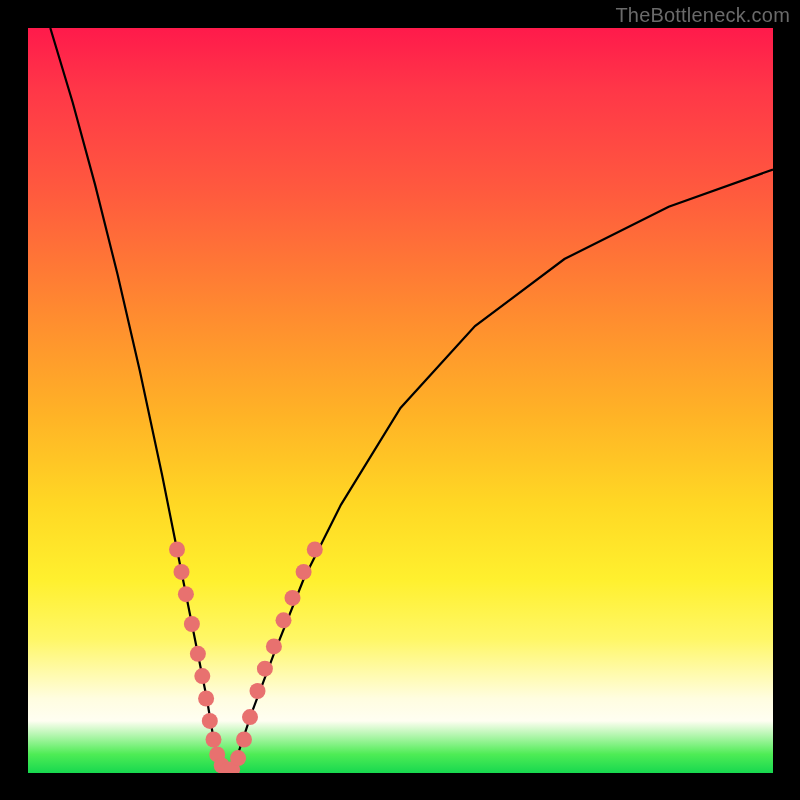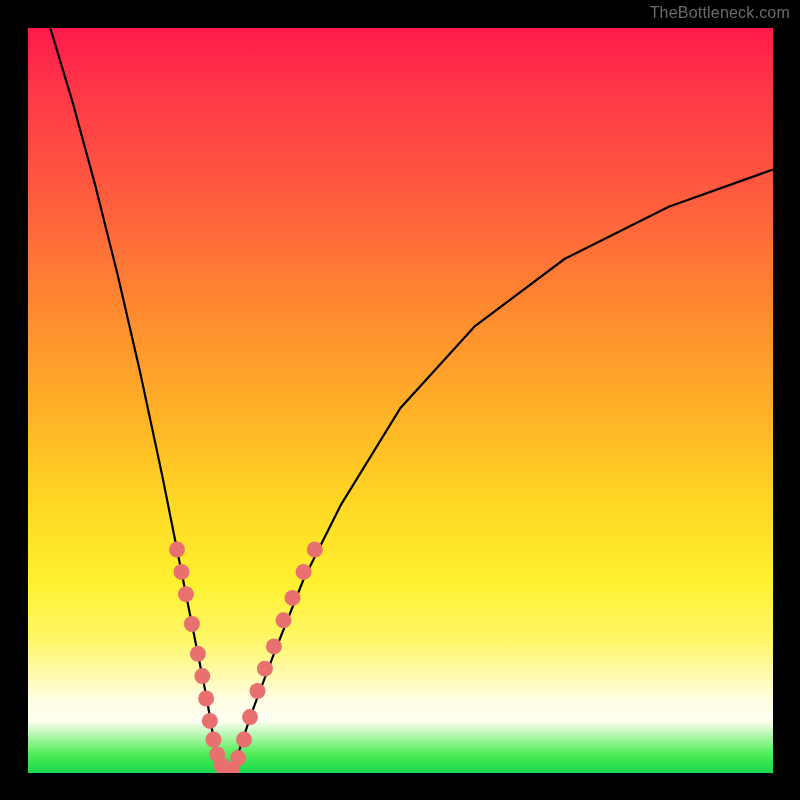--- a/index.html
+++ b/index.html
@@ -39,21 +39,21 @@
       #fffef2 93%,
       #4eec55 97.5%,
       #17d84f 100%
     );
   }
   .watermark {
     position: absolute;
     top: 4px;
     right: 10px;
     color: #6a6a6a;
-    font-size: 16px;
+    font-size: 20px;
     font-weight: 500;
     letter-spacing: 0.2px;
     user-select: none;
   }
   svg.curve {
     position: absolute;
     left: 0;
     top: 0;
     width: 745px;
     height: 745px;

